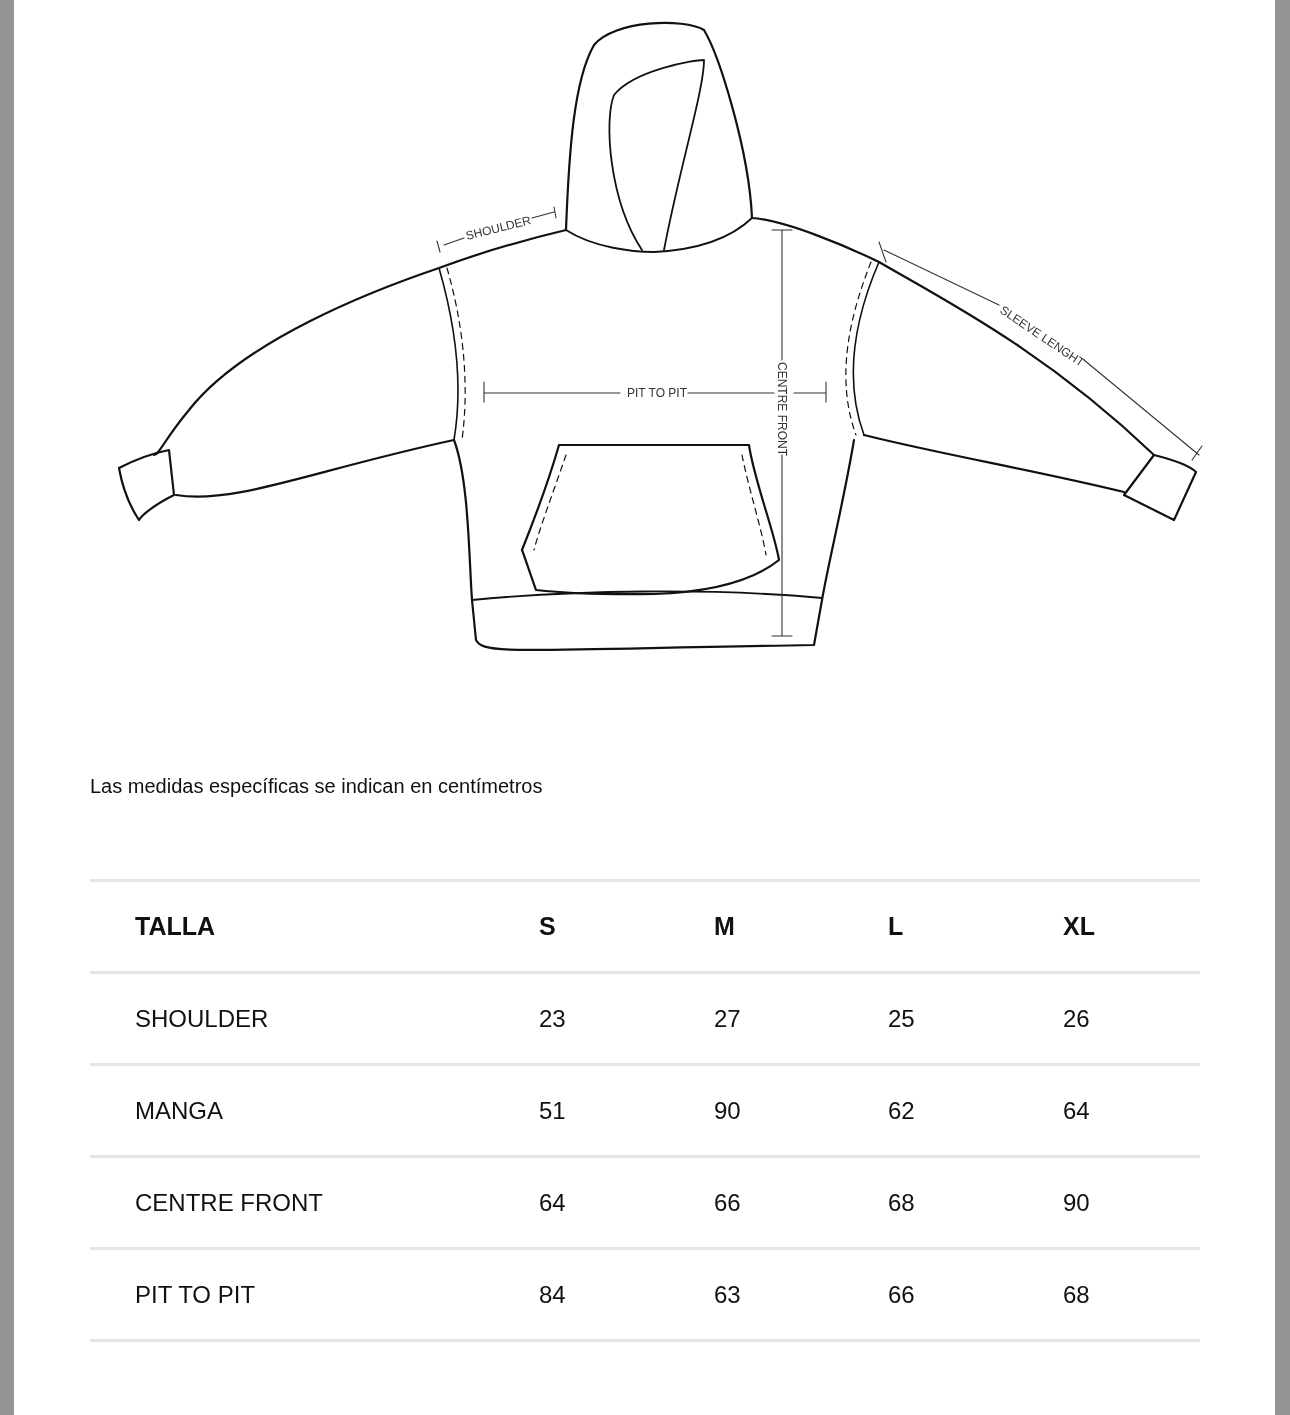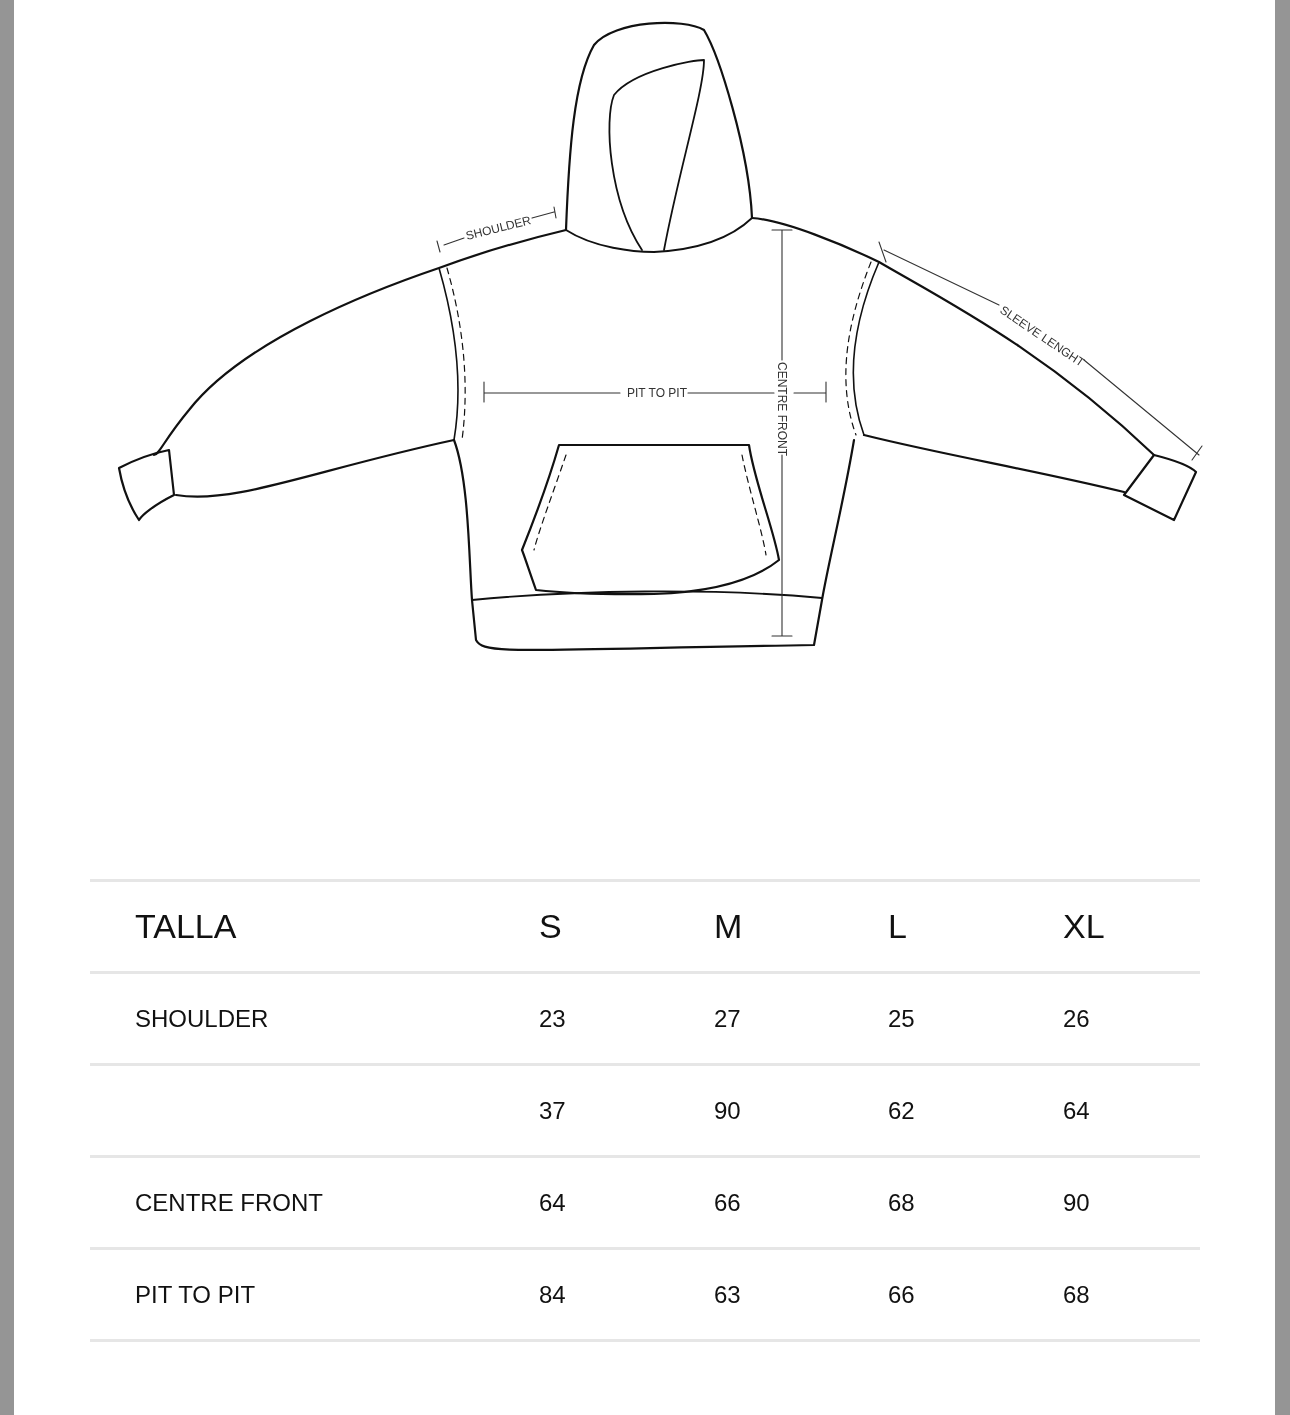--- a/index.html
+++ b/index.html
@@ -5,21 +5,21 @@
   html,body{margin:0;padding:0;}
   body{width:1290px;height:1415px;background:#959595;position:relative;overflow:hidden;font-family:"Liberation Sans",sans-serif;color:#111;}
   .page{position:absolute;left:14px;top:0;width:1261px;height:1415px;background:#fff;}
   .drawing{position:absolute;left:80px;top:10px;width:1130px;height:700px;}
   .note{position:absolute;left:76px;top:775px;font-size:20px;color:#111;}
   .table{position:absolute;left:76px;top:879px;width:1110px;}
   .row{height:89px;border-top:3px solid #e6e6e6;position:relative;}
   .row:last-child{border-bottom:3px solid #e6e6e6;}
   .cell{position:absolute;top:0;line-height:89px;font-size:24px;}
   .c0{left:45px}.c1{left:449px}.c2{left:624px}.c3{left:798px}.c4{left:973px}
-  .hdr .cell{font-weight:normal;font-size:34px;}
+  .hdr .cell{font-weight:bold;font-size:25px;}
   svg text{font-family:"Liberation Sans",sans-serif;font-size:12px;fill:#333;}
 </style>
 </head>
 <body>
 
 <div class="page">
   <svg class="drawing" viewBox="80 10 1130 700" fill="none" stroke="#111" stroke-width="2.2" stroke-linecap="round" stroke-linejoin="round">
 
     <path d="M552,230 C555,150 560,80 580,45 C600,20 670,18 690,30 C705,55 735,150 738,218"></path>
     <path d="M600,95 C590,120 595,200 628,250 M650,250 C665,170 690,90 690,60 M600,95 C620,70 680,60 690,60" stroke-width="1.8"></path>
@@ -47,38 +47,40 @@
       <path d="M865,242 L872,262 M870,250 L985,305 M1070,360 L1185,455 M1178,460 L1188,446"></path>
     </g>
     <g stroke="none">
       <text transform="translate(453,240) rotate(-14)">SHOULDER</text>
       <text x="613" y="397" font-size="11">PIT TO PIT</text>
       <text transform="translate(764,362) rotate(90)" font-size="11">CENTRE FRONT</text>
       <text transform="translate(985,312) rotate(34)" font-size="11">SLEEVE LENGHT</text>
     </g>
   </svg>
 
+  <div class="note">Las medidas específicas se indican en centímetros</div>
 
   <div class="table">
     <div class="row hdr">
       <div class="cell c0">TALLA</div>
       <div class="cell c1">S</div>
       <div class="cell c2">M</div>
       <div class="cell c3">L</div>
       <div class="cell c4">XL</div>
     </div>
     <div class="row">
       <div class="cell c0">SHOULDER</div>
       <div class="cell c1">23</div>
       <div class="cell c2">27</div>
       <div class="cell c3">25</div>
       <div class="cell c4">26</div>
     </div>
     <div class="row">
-      <div class="cell c1">37</div>
+      <div class="cell c0">MANGA</div>
+      <div class="cell c1">51</div>
       <div class="cell c2">90</div>
       <div class="cell c3">62</div>
       <div class="cell c4">64</div>
     </div>
     <div class="row">
       <div class="cell c0">CENTRE FRONT</div>
       <div class="cell c1">64</div>
       <div class="cell c2">66</div>
       <div class="cell c3">68</div>
       <div class="cell c4">90</div>

